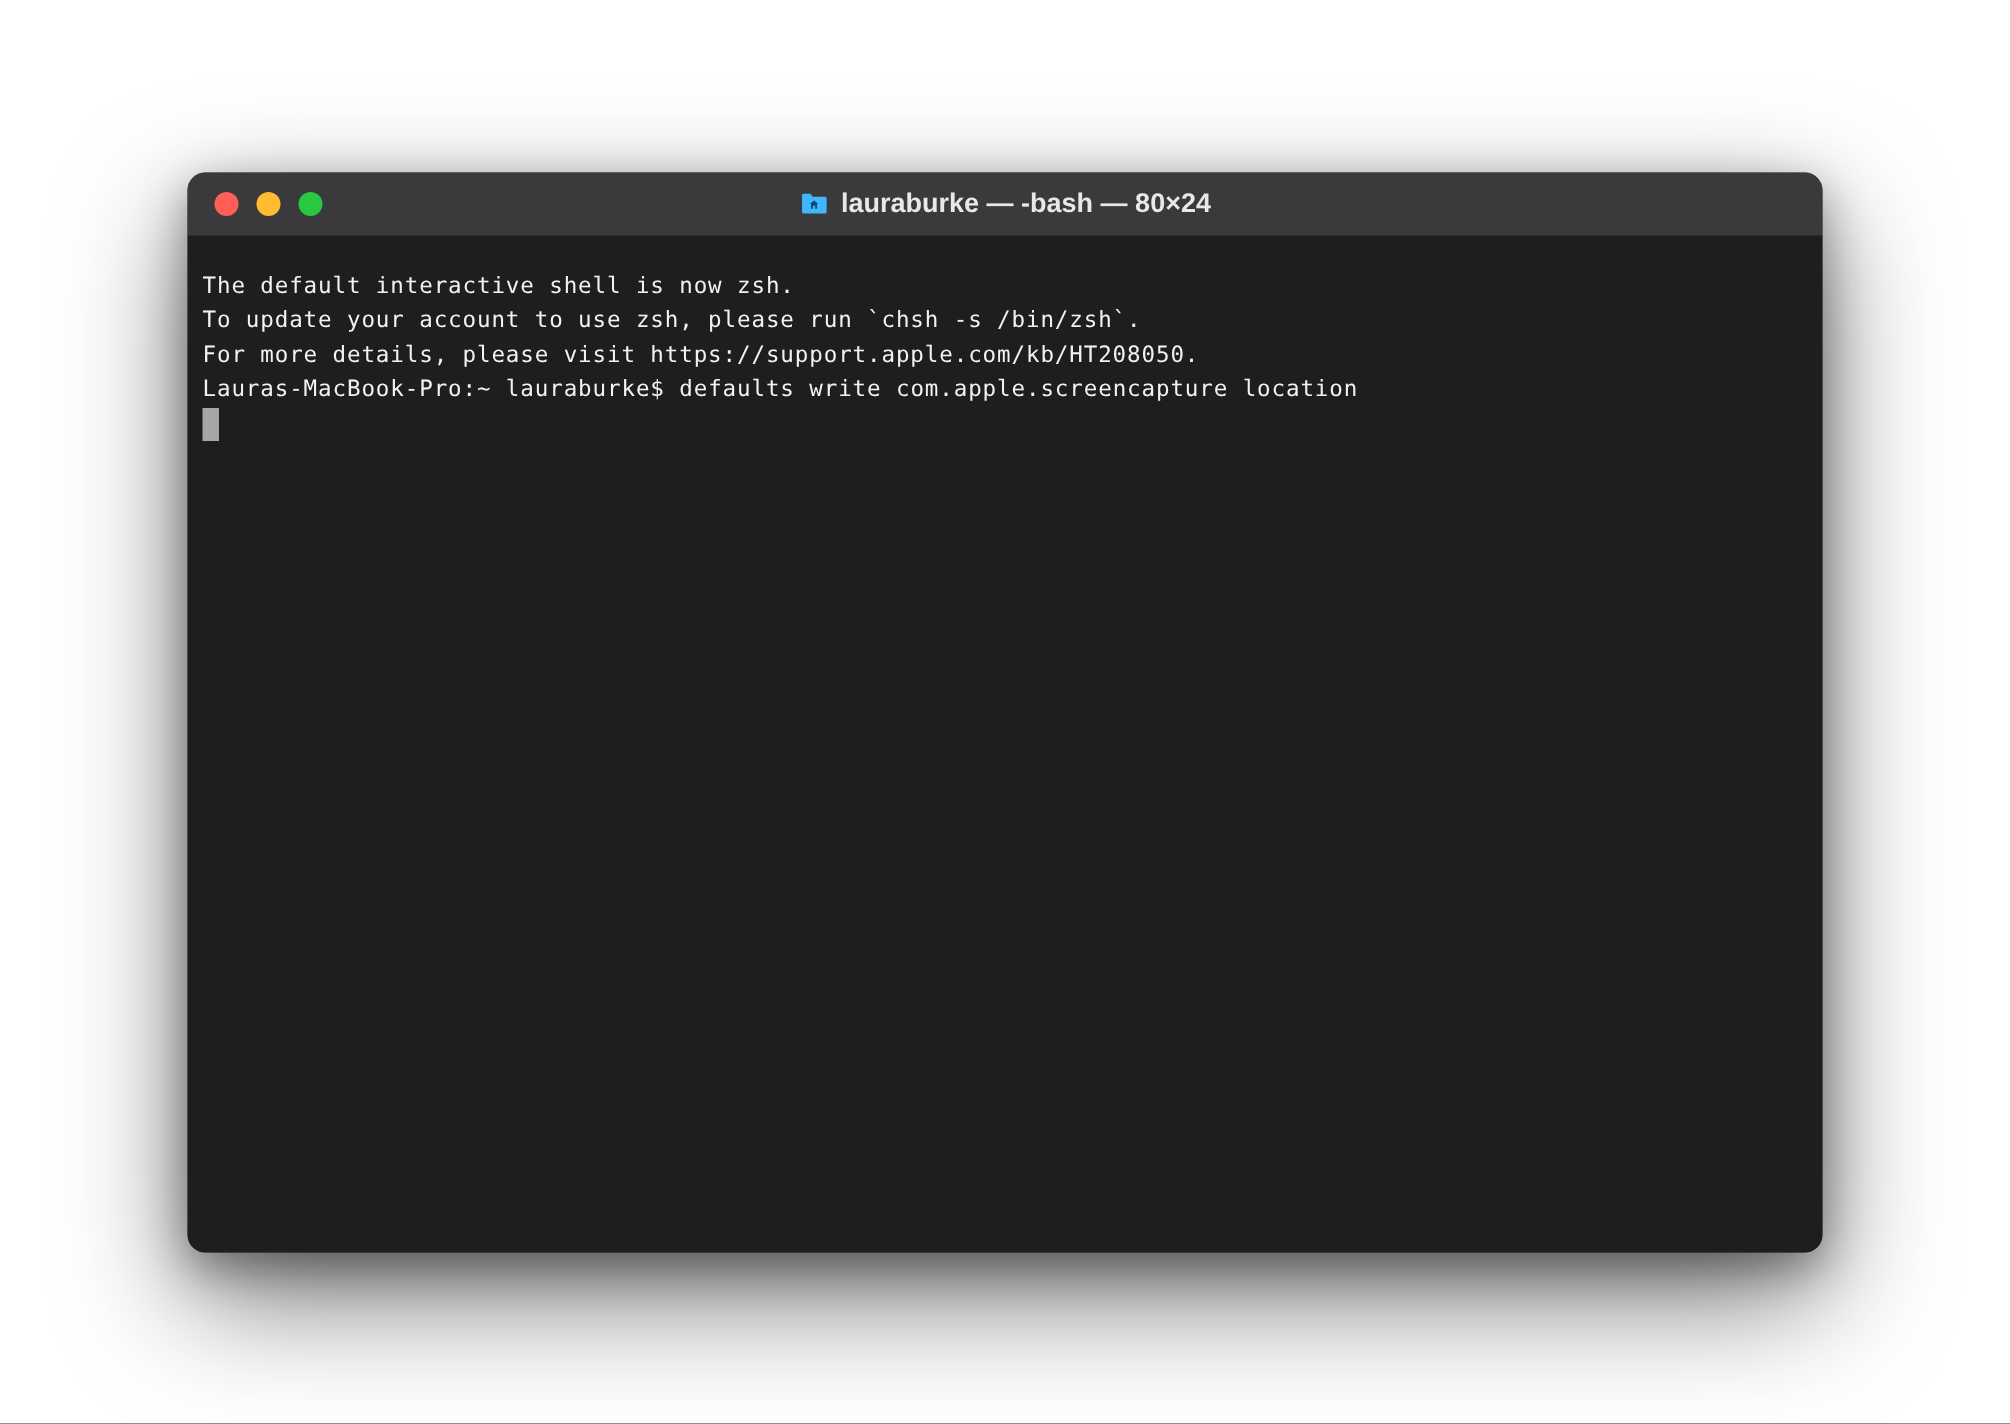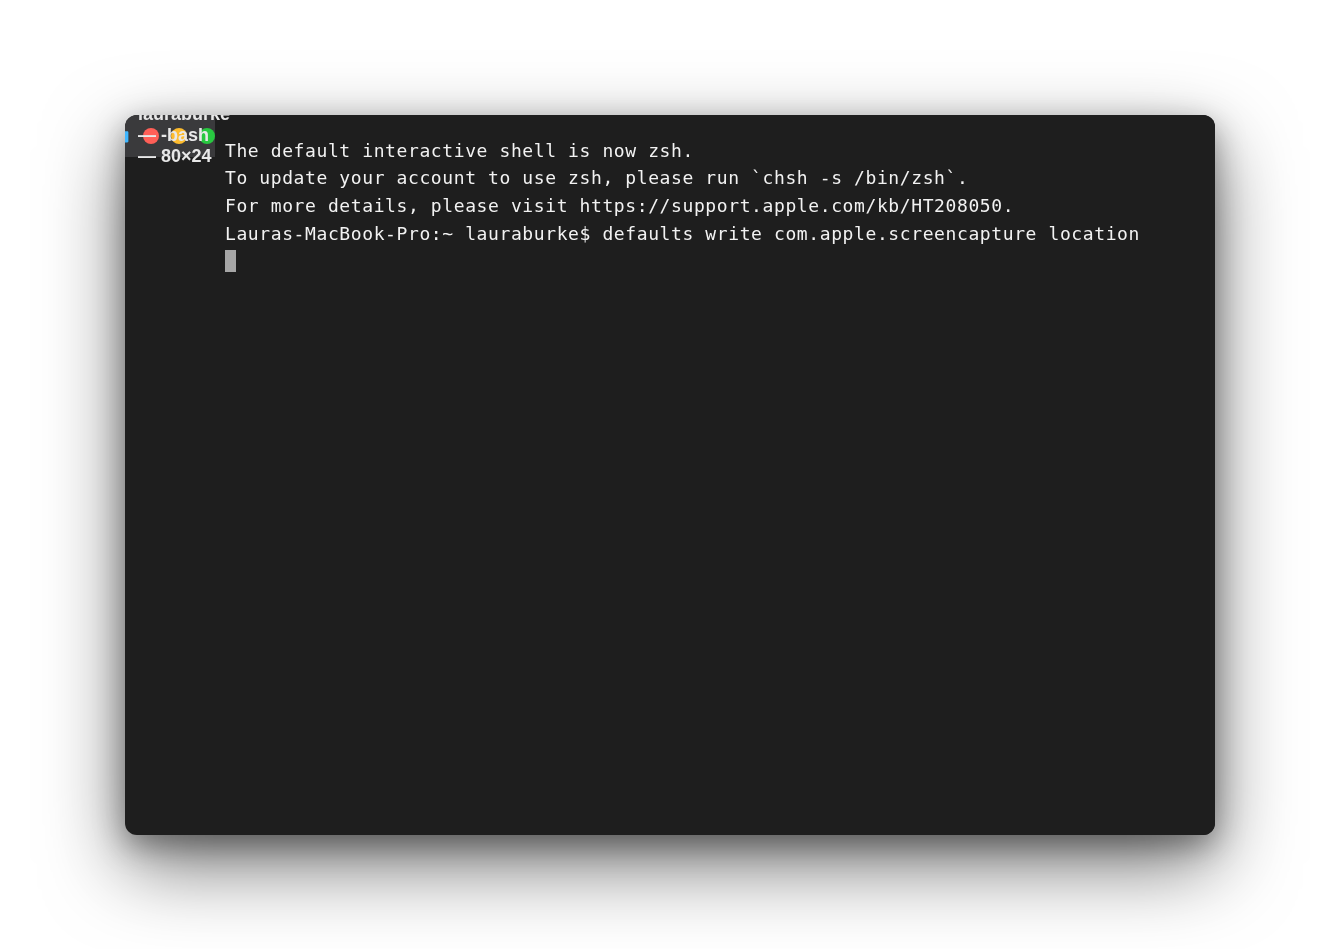--- a/index.html
+++ b/index.html
@@ -19,21 +19,21 @@
     }
 
     .terminal-window {
       width: 1090px;
       height: 720px;
       background: #1e1e1e;
       border-radius: 12px;
       box-shadow: 0 30px 80px rgba(0,0,0,0.55), 0 10px 30px rgba(0,0,0,0.35);
       overflow: hidden;
       display: flex;
-      flex-direction: row;
+      flex-direction: column;
     }
 
     .titlebar {
       height: 42px;
       background: #3a3a3c;
       display: flex;
       align-items: center;
       position: relative;
       flex-shrink: 0;
     }
@@ -79,21 +79,21 @@
     .folder-icon svg {
       width: 20px;
       height: 16px;
     }
 
     .terminal-body {
       flex: 1;
       background: #1e1e1e;
       padding: 22px 10px 10px 10px;
       color: #f2f2f2;
-      font-size: 18px;
+      font-size: 15px;
       line-height: 1.55;
       letter-spacing: 0.6px;
       white-space: pre-wrap;
       word-break: break-all;
       font-family: "SF Mono", Menlo, Monaco, Consolas, monospace;
     }
 
     .terminal-line {
       display: block;
     }

